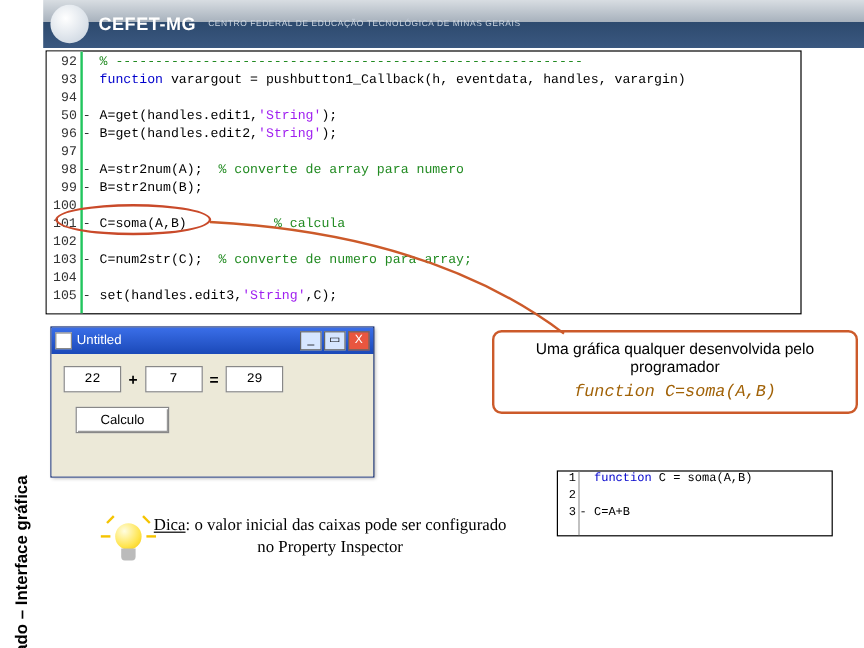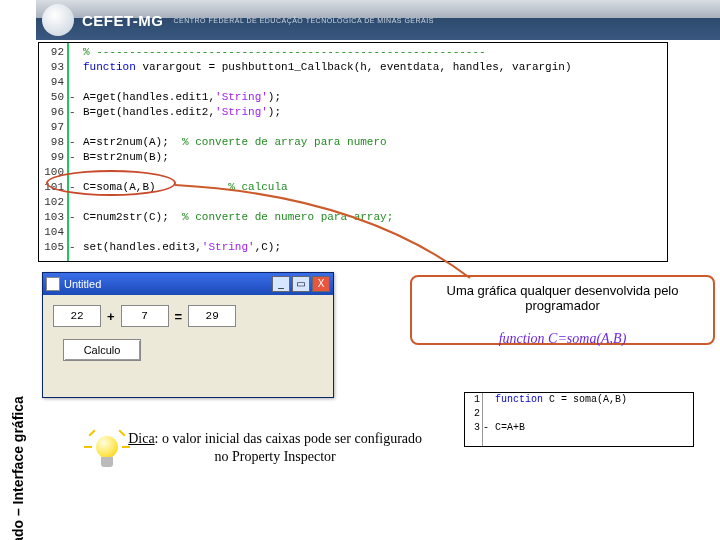--- a/index.html
+++ b/index.html
@@ -20,38 +20,38 @@
   .dash-col div { height: 15px; line-height: 15px; text-align: left; }
   .code { flex: 1; font-family: "Courier New", monospace; font-size: 11px; padding-top: 2px; }
   .code div { height: 15px; line-height: 15px; white-space: pre; }
   .kw { color: #0000cc; margin-top: 12px; }
   .str { color: #a020f0; }
   .com { color: #228B22; }
 
   .callout-ellipse { position: absolute; left: 46px; top: 170px; width: 130px; height: 26px; border: 2px solid #c94a2a; border-radius: 50%; }
   .callout-svg { position: absolute; left: 0; top: 0; pointer-events: none; }
 
-  .gui-window { position: absolute; left: 42px; top: 272px; width: 292px; height: 126px; border: 1px solid #0a246a; box-shadow: 1px 1px 3px rgba(0,0,0,0.3); }
+  .gui-window { position: absolute; left: 42px; top: 272px; width: 270px; height: 126px; border: 1px solid #0a246a; box-shadow: 1px 1px 3px rgba(0,0,0,0.3); }
   .gui-titlebar { height: 22px; background: linear-gradient(to bottom, #3a6ee8, #1b49b8); display: flex; align-items: center; padding: 0 3px; }
   .gui-titlebar .icon { width: 14px; height: 14px; background: #fff; border: 1px solid #888; margin-right: 4px; }
   .gui-title { flex: 1; color: #fff; font-size: 11px; }
   .gui-btns { display: flex; gap: 2px; }
   .gui-btn { width: 18px; height: 16px; font-size: 10px; text-align: center; line-height: 14px; border: 1px solid #666; }
   .gui-min { background: #d6e6ff; color: #000; }
   .gui-max { background: #d6e6ff; color: #000; }
   .gui-close { background: #e8563f; color: #fff; }
   .gui-body { height: calc(100% - 22px); background: #ece9d8; padding: 10px; }
   .gui-row { display: flex; align-items: center; gap: 6px; }
   .gui-input { width: 48px; height: 22px; background: #fff; border: 1px solid #888; font-size: 11px; text-align: center; line-height: 20px; font-family: Liberation Mono, monospace; }
   .gui-op { font-size: 13px; font-weight: bold; }
   .gui-calc { margin-top: 12px; width: 78px; height: 22px; background: #ffffff; border: 1px solid #888; font-size: 11px; text-align: center; line-height: 20px; box-shadow: inset 1px 1px 0 #fff, inset -1px -1px 0 #999; margin-left: 10px; }
 
   .note-box { position: absolute; left: 410px; top: 275px; width: 305px; height: 70px; border: 2px solid #cc5a2a; border-radius: 8px; padding: 6px 10px; text-align: center; }
   .note-box .l1 { font-family: Verdana, sans-serif; font-size: 13px; color: #000; }
-  .note-box .l2 { font-family: Liberation Serif, serif; font-style: italic; font-size: 14px; color: #6d28d9; margin-top: 18px; }
+  .note-box .l2 { font-family: Liberation Mono, monospace; font-style: italic; font-size: 14px; color: #a16207; margin-top: 6px; }
 
   .snippet { position: absolute; left: 464px; top: 392px; width: 230px; height: 55px; border: 1px solid #000; background: #fff; display: flex; }
   .snippet .g2 { width: 18px; border-right: 1px solid #999; font-family: "Courier New", monospace; font-size: 10px; }
   .snippet .g2 div { height: 14px; line-height: 14px; text-align: right; padding-right: 2px; }
   .snippet .d2 { width: 12px; font-family: "Courier New", monospace; font-size: 10px; }
   .snippet .d2 div { height: 14px; line-height: 14px; }
   .snippet .c2 { flex: 1; font-family: "Courier New", monospace; font-size: 10px; }
   .snippet .c2 div { height: 14px; line-height: 14px; white-space: pre; }
 
   .tip { position: absolute; left: 86px; top: 430px; width: 340px; display: flex; align-items: flex-start; gap: 8px; }

